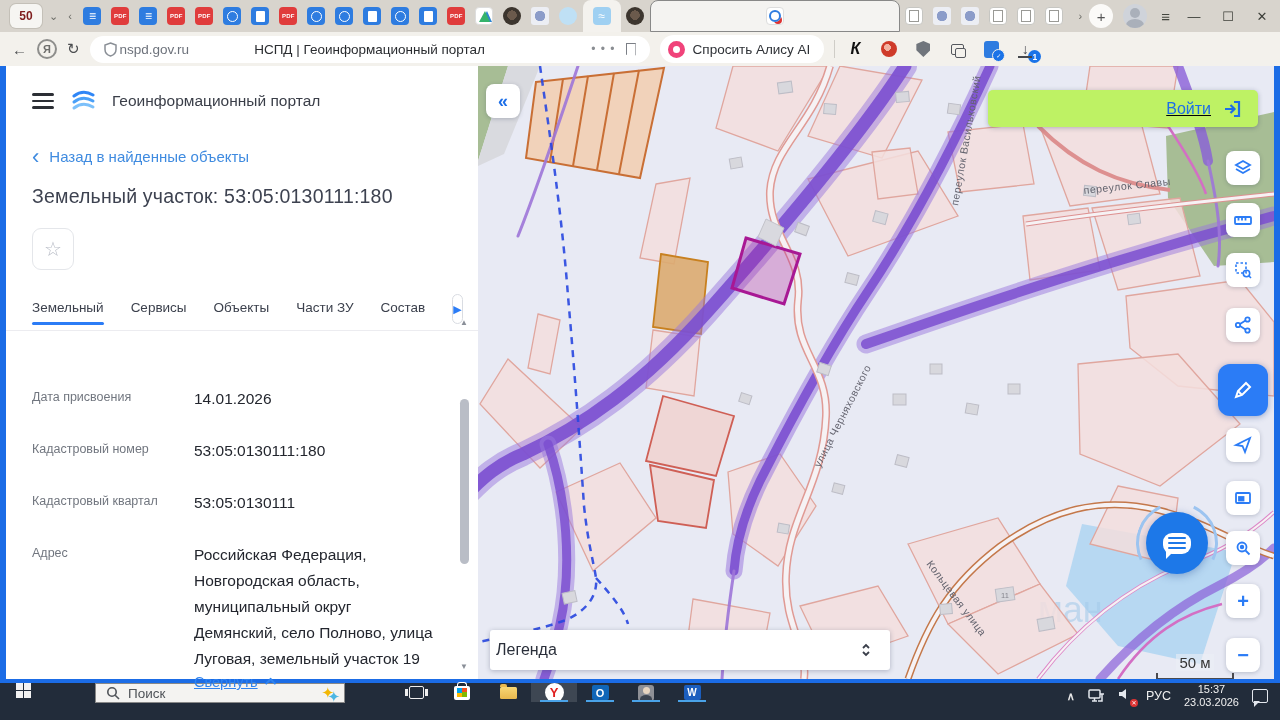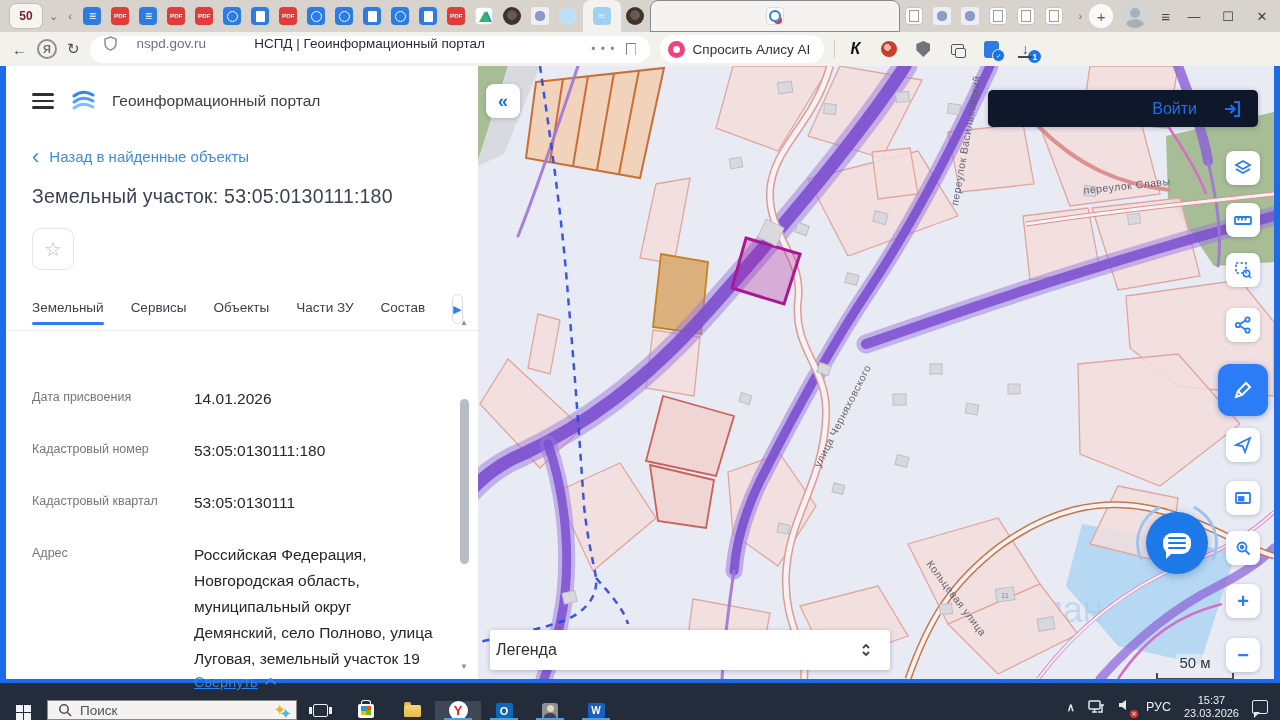--- a/index.html
+++ b/index.html
@@ -31,21 +31,21 @@
   .avatar-circ { width:24px; height:24px; border-radius:50%; background:#cfd3da; position:relative; overflow:hidden; }
   .avatar-circ::before{ content:""; position:absolute; left:7px; top:4px; width:10px; height:10px; border-radius:50%; background:#aab0ba; }
   .avatar-circ::after{ content:""; position:absolute; left:3px; top:15px; width:18px; height:12px; border-radius:50%; background:#aab0ba; }
   .menu-glyph { color:#44463f; font-size:15px; }
   .winctl { color:#3c3e38; font-size:13px; width:20px; text-align:center; }
 
   
   .navbar { height:34px; background:#f3f1ec; display:flex; align-items:center; gap:10px; padding:0 12px; }
   .nav-ic { color:#4c4e50; font-size:15px; }
   .ya-circ { width:20px; height:20px; border-radius:50%; border:2px solid #8e8e8c; color:#6e6e6c; font-size:11px; font-weight:bold; display:flex; align-items:center; justify-content:center; }
-  .url-pill { position:relative; flex:0 0 560px; height:27px; background:#fff; border-radius:14px; display:flex; gap:20px; padding:0 14px; }
+  .url-pill { position:relative; flex:0 0 560px; height:27px; background:#fff; border-radius:14px; display:flex; align-items:center; gap:3px; padding:0 14px; }
   .shield-ic svg{ display:block; }
   .url-text { font-size:13.5px; color:#6d727b; }
   .page-title-center { position:absolute; left:0; right:0; text-align:center; font-size:13.5px; color:#2a2c30; pointer-events:none; }
   .pill-right { margin-left:auto; display:flex; align-items:center; gap:10px; z-index:1; }
   .dots { color:#8a8d92; font-size:12px; letter-spacing:1px; }
   .bm-flag { width:10px; height:13px; border:1.6px solid #7b7f86; border-bottom:none; clip-path:polygon(0 0,100% 0,100% 100%,50% 72%,0 100%); background:transparent; }
   .alice-pill { height:28px; background:#fff; border-radius:14px; display:flex; align-items:center; gap:8px; padding:0 14px 0 8px; font-size:13.5px; color:#2e3136; }
   .alice-dot { width:17px; height:17px; border-radius:50%; background:#fff; border:5px solid #f0437a; }
   .nav-sep { width:1px; height:18px; background:#cfcdc7; }
   .ext-row { display:flex; align-items:center; gap:14px; padding-right:4px; }
@@ -91,42 +91,42 @@
   .pscroll { position:absolute; right:6px; top:252px; bottom:8px; width:16px; display:flex; flex-direction:column; align-items:center; }
   .pscroll .arr { font-size:8px; color:#8a8f98; }
   .pscroll .track { flex:1; width:9px; position:relative; }
   .pscroll .thumb { position:absolute; top:72px; width:9px; height:165px; background:#b9bdc6; border-radius:5px; }
 
   
   .map { flex:1; position:relative; overflow:hidden; background:#e8eaf4; }
   .map svg.basemap { position:absolute; inset:0; }
   .mbtn { position:absolute; width:34px; height:34px; background:#fff; border-radius:8px; box-shadow:0 1px 4px rgba(40,50,80,.25); display:flex; align-items:center; justify-content:center; }
   .collapse-btn { left:8px; top:18px; color:#1d6fe8; font-size:18px; font-weight:bold; }
-  .login-bar { position:absolute; left:510px; top:24px; width:270px; height:37px; background:#0f172a; border-radius:5px; box-shadow:0 1px 5px rgba(40,50,80,.3); display:flex; align-items:center; justify-content:flex-end; gap:25px; padding:0 16px; }
+  .login-bar { position:absolute; left:510px; top:24px; width:270px; height:37px; background:#bef264; border-radius:5px; box-shadow:0 1px 5px rgba(40,50,80,.3); display:flex; align-items:center; justify-content:flex-end; gap:11px; padding:0 16px;text-decoration:underline; }
   .login-label { color:#1d6fe8; font-size:16px; }
   .right-rail { position:absolute; right:14px; top:0; bottom:0; width:34px; }
   .rbtn { position:absolute; left:0; width:34px; height:34px; background:#fff; border-radius:8px; box-shadow:0 1px 4px rgba(40,50,80,.25); display:flex; align-items:center; justify-content:center; color:#2b7cf6; }
   .rbtn.zoomchar { font-size:20px; font-weight:bold; }
   .rbtn-feedback { position:absolute; left:-8px; width:50px; height:52px; top:298px; background:#2b7cf6; border-radius:12px; box-shadow:0 1px 6px rgba(20,60,140,.4); display:flex; align-items:center; justify-content:center; }
   .chat-fab { position:absolute; left:668px; top:446px; width:62px; height:62px; border-radius:50%; background:#1d78e8; box-shadow:0 2px 8px rgba(20,60,140,.35); display:flex; align-items:center; justify-content:center; }
   .chat-fab::before, .chat-fab::after { content:""; position:absolute; width:76px; height:76px; border-radius:50%; border:3px solid transparent; }
   .chat-fab::before { border-left-color:#9cc4f0; transform:rotate(20deg); }
   .chat-fab::after { border-right-color:#9cc4f0; transform:rotate(-20deg); }
   .chat-bubble { width:28px; height:21px; background:#fff; border-radius:9px; position:relative; display:flex; flex-direction:column; justify-content:center; gap:2.5px; padding:0 5px; }
   .chat-bubble::after { content:""; position:absolute; left:3px; bottom:-5px; border:5px solid transparent; border-top-color:#fff; border-left-color:#fff; }
   .chat-bubble span { height:2.3px; background:#1d78e8; border-radius:2px; }
   .legend-bar { position:absolute; left:12px; top:564px; width:400px; height:40px; background:#fff; border-radius:3px; box-shadow:0 1px 5px rgba(40,50,80,.3); display:flex; align-items:center; justify-content:space-between; padding:0 16px 0 6px; }
   .legend-label { font-size:16px; color:#2a2f3a; }
   .attribution { position:absolute; left:583px; top:615px; font-size:11px; color:#3b3b40;text-align:right; }
   .scalebar { position:absolute; left:678px; top:588px; width:78px; text-align:center; }
   .scalebar .lbl { font-size:15px; color:#333; background:rgba(235,238,245,.6); padding:0 3px; }
   .scalebar .bracket { height:7px; border-left:2px solid #4a4a4e; border-right:2px solid #4a4a4e; border-bottom:2px solid #4a4a4e; margin-top:1px; }
 
   
-  .taskbar { height:37px; background:#222c3a; display:flex; align-items:flex-end; color:#fff; }
+  .taskbar { height:37px; background:#222c3a; display:flex; align-items:flex-start; color:#fff;gap:48px; }
   .tb-start { width:47px; display:flex; align-items:center; justify-content:center; }
   .win-logo { width:15px; height:15px; background-color:#f2f2f2;
     background-image:linear-gradient(90deg,transparent 45%,#222c3a 45% 55%,transparent 55%),linear-gradient(transparent 45%,#222c3a 45% 55%,transparent 55%); }
   .tb-search { width:250px; background:#f4f3f1; display:flex; align-items:center; gap:8px; padding:0 10px; border:1px solid #888; }
   .tb-search .ph { color:#4f5358; font-size:13.5px; flex:1; }
   .spark { color:#f2b705; font-size:15px; text-shadow:6px 4px 0 #4db6e2; }
   .tb-apps { display:flex; }
   .tb-app { width:46px; display:flex; align-items:center; justify-content:center; position:relative; }
   .tb-app.active { background:rgba(255,255,255,.13); }
   .tb-app.running::after { content:""; position:absolute; left:9px; right:9px; bottom:0; height:2.5px; background:#4aa3e8; }

